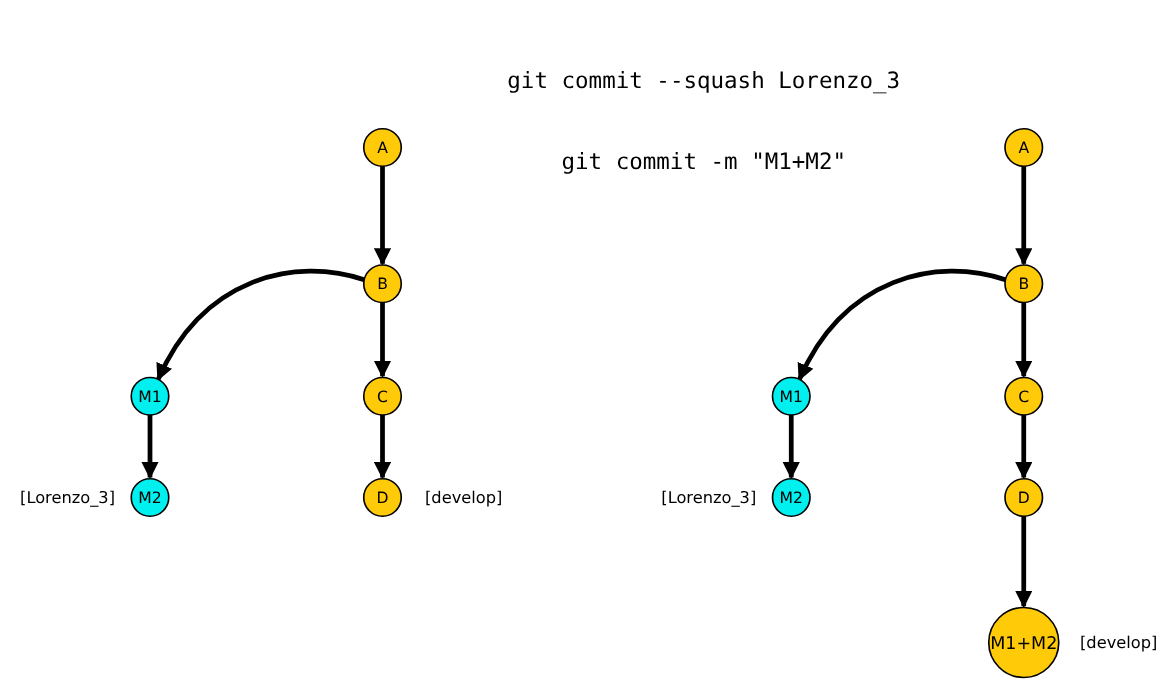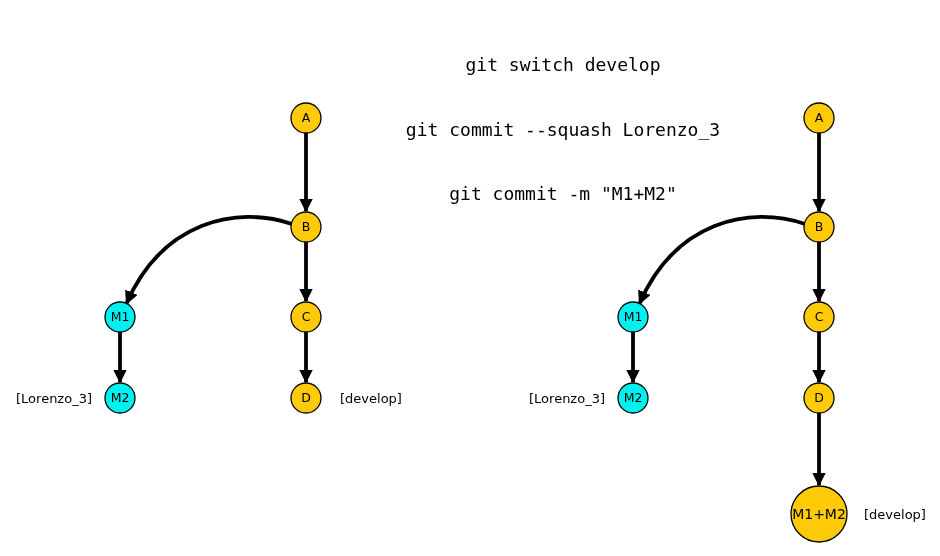--- a/index.html
+++ b/index.html
@@ -28,21 +28,20 @@
     left: 0;
     top: 0;
   }
 </style>
 </head>
 <body>
 
 <div class="stage">
 
   <div class="title">
-    <div>git switch develop</div>
     <div>git commit --squash Lorenzo_3</div>
     <div>git commit -m "M1+M2"</div>
   </div>
 
   <svg id="graph-svg" class="diagram" width="940" height="556" viewBox="0 0 940 556">
     <defs>
       <marker id="arrowhead" viewBox="0 0 10 10" refX="9" refY="5" markerWidth="3.6" markerHeight="3.6" orient="auto">
         <path d="M 0 0 L 10 5 L 0 10 z" fill="#000000"></path>
       </marker>
     </defs>

